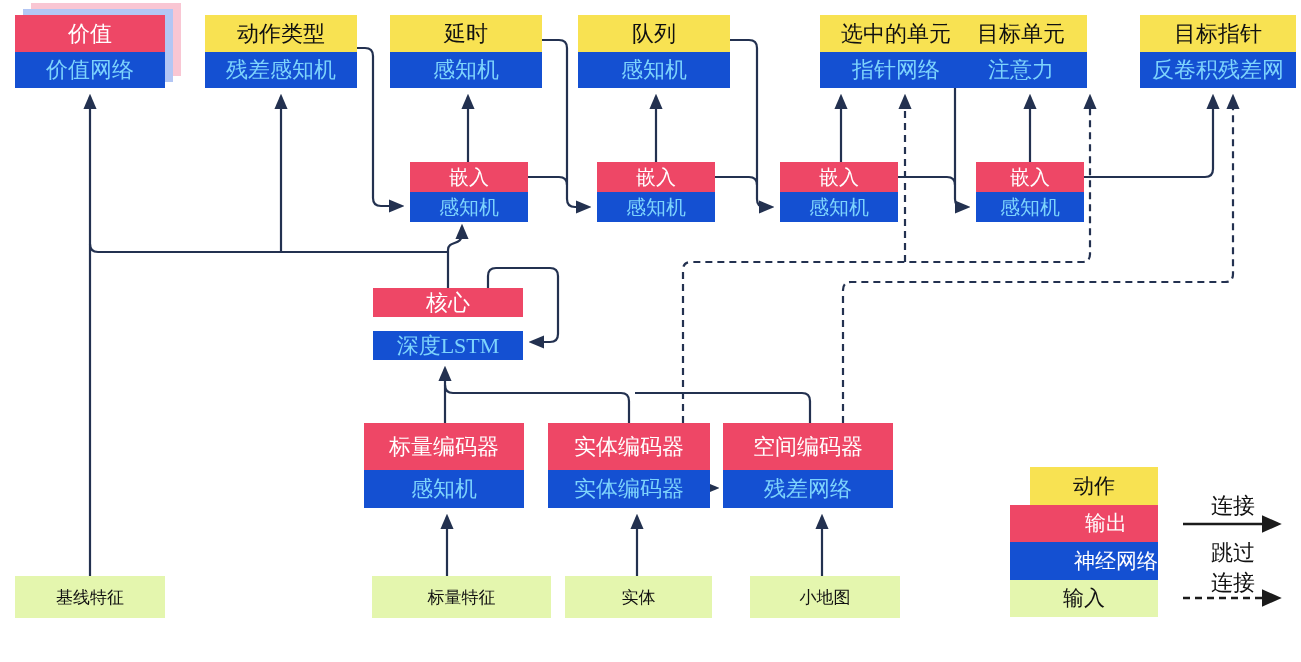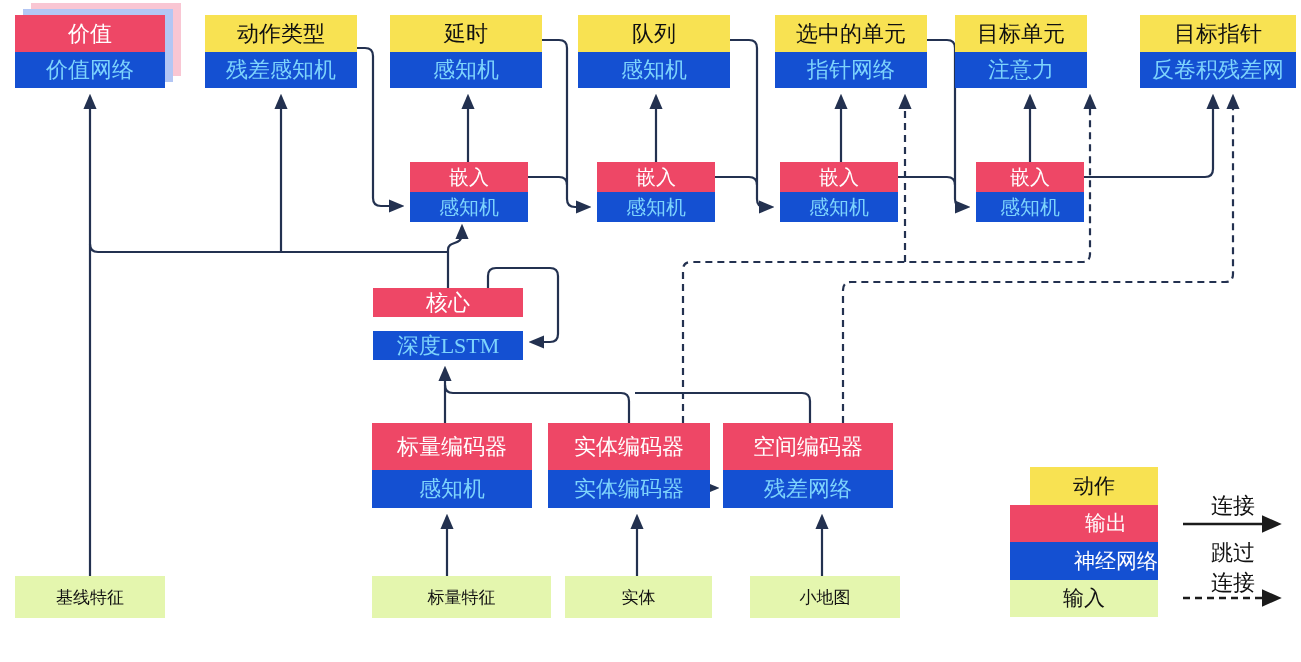--- a/index.html
+++ b/index.html
@@ -101,21 +101,21 @@
     <div class="half bot c-blue">残差感知机</div>
   </div>
   <div class="node head" style="left:390px;width:152px">
     <div class="half top c-yellow">延时</div>
     <div class="half bot c-blue">感知机</div>
   </div>
   <div class="node head" style="left:578px;width:152px">
     <div class="half top c-yellow">队列</div>
     <div class="half bot c-blue">感知机</div>
   </div>
-  <div class="node head" style="left:775px;width:152px">
+  <div class="node head" style="left:820px;width:152px">
     <div class="half top c-yellow">选中的单元</div>
     <div class="half bot c-blue">指针网络</div>
   </div>
   <div class="node head" style="left:955px;width:132px">
     <div class="half top c-yellow">目标单元</div>
     <div class="half bot c-blue">注意力</div>
   </div>
   <div class="node head" style="left:1140px;width:156px">
     <div class="half top c-yellow">目标指针</div>
     <div class="half bot c-blue">反卷积残差网</div>
@@ -136,21 +136,21 @@
   <div class="node emb" style="left:976px;width:108px">
     <div class="half top c-red">嵌入</div>
     <div class="half bot c-blue">感知机</div>
   </div>
 
   <div class="node core" style="left:373px;width:150px">
     <div class="half top c-red">核心</div>
     <div class="half bot c-blue">深度LSTM</div>
   </div>
 
-  <div class="node enc" style="left:372px;width:160px">
+  <div class="node enc" style="left:364px;width:160px">
     <div class="half top c-red">标量编码器</div>
     <div class="half bot c-blue">感知机</div>
   </div>
   <div class="node enc" style="left:548px;width:162px">
     <div class="half top c-red">实体编码器</div>
     <div class="half bot c-blue">实体编码器</div>
   </div>
   <div class="node enc" style="left:723px;width:170px">
     <div class="half top c-red">空间编码器</div>
     <div class="half bot c-blue">残差网络</div>

